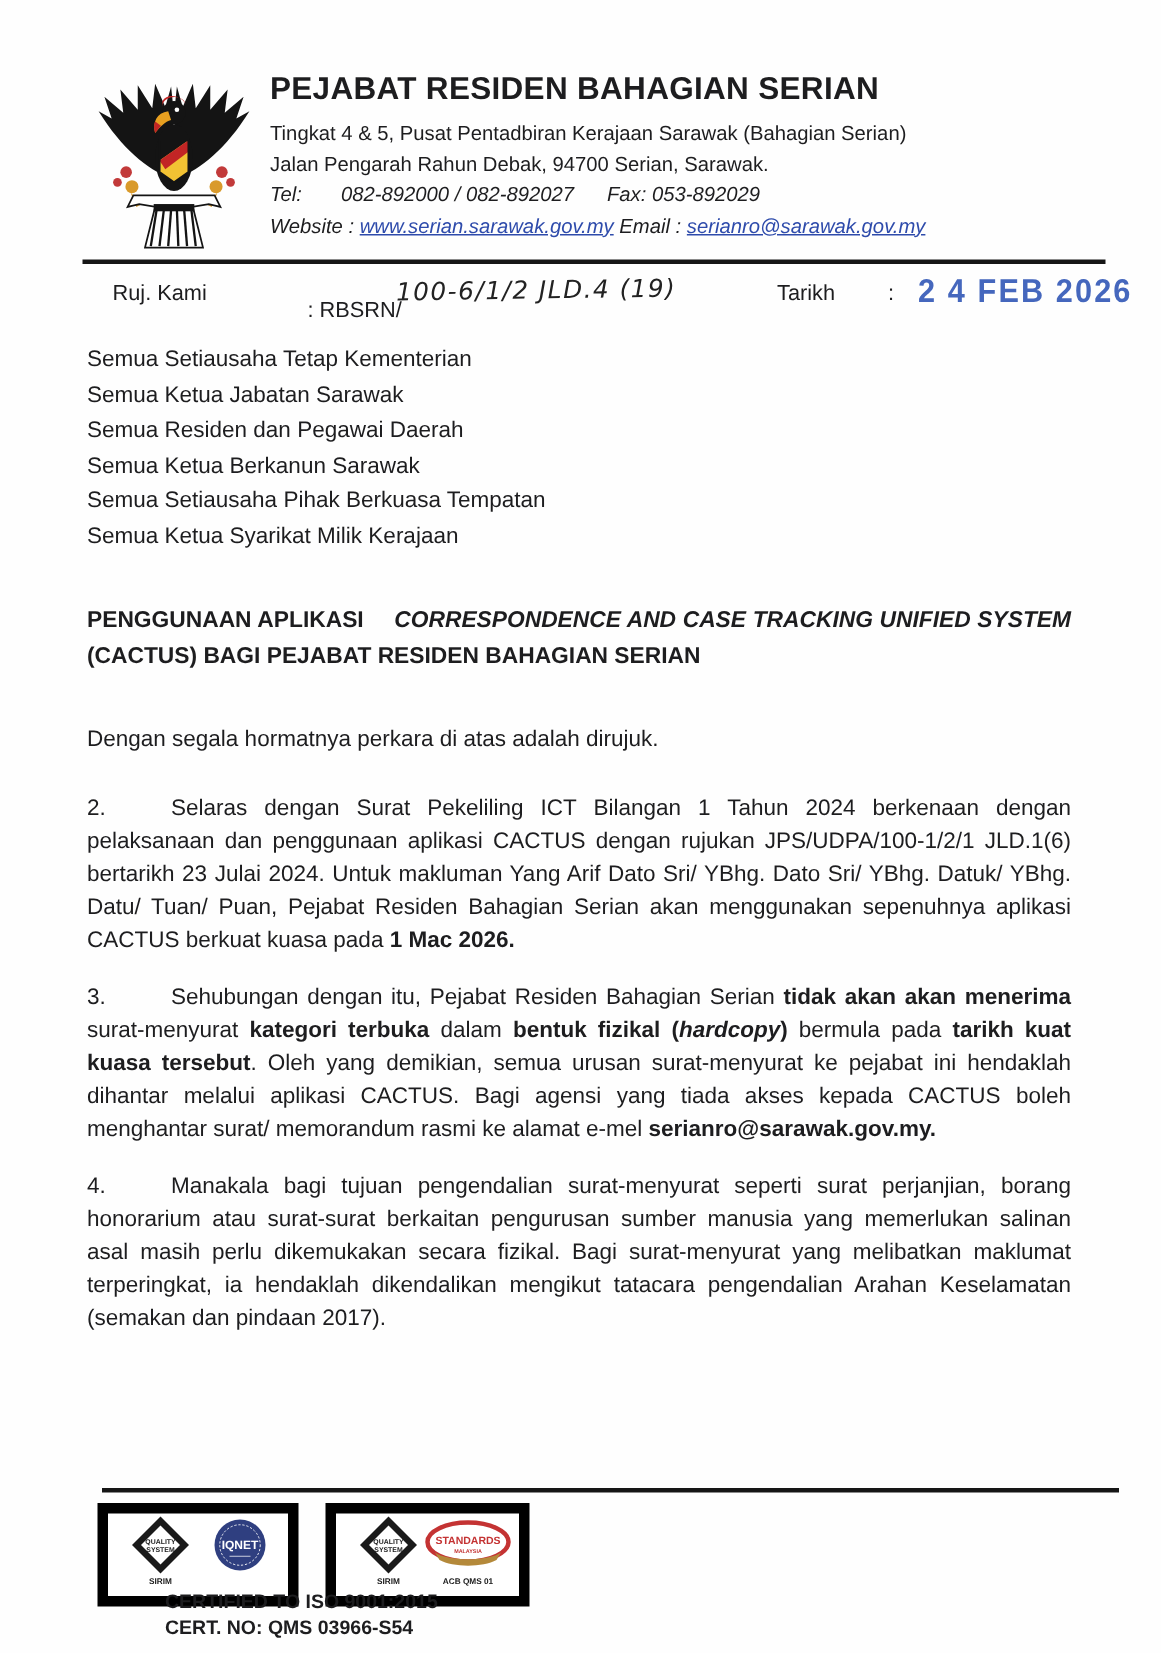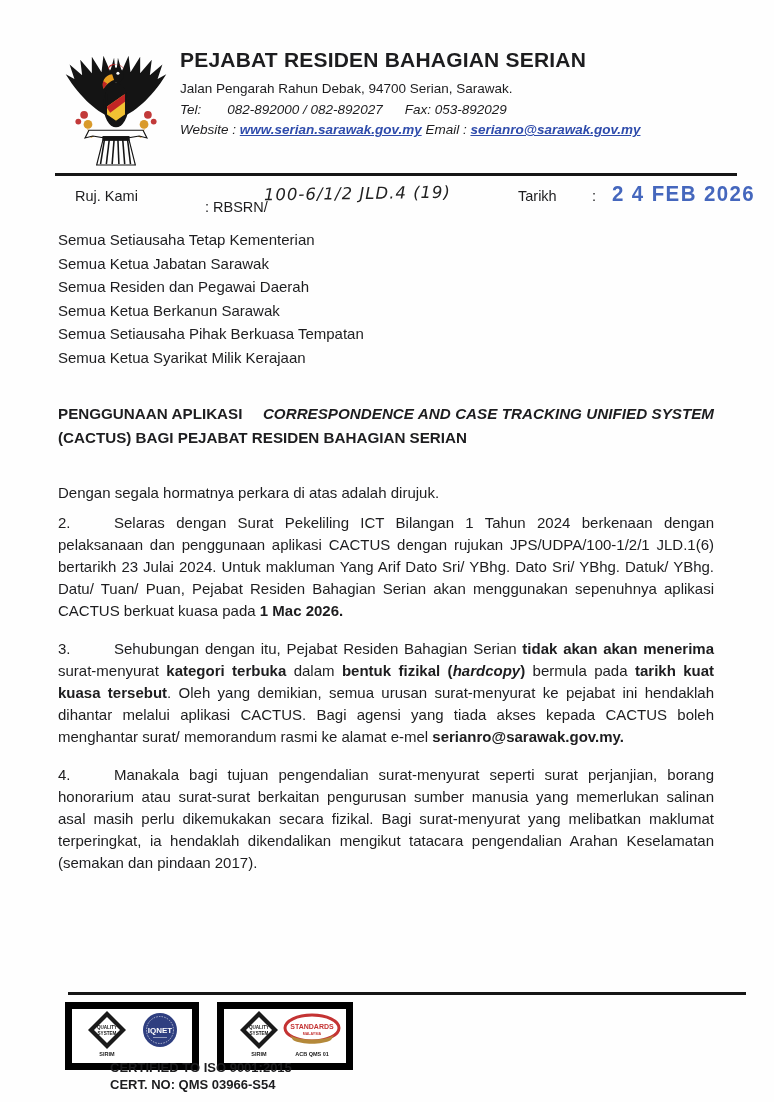--- a/index.html
+++ b/index.html
@@ -9,21 +9,21 @@
     position:relative; width:774px; height:1102px; margin:0 auto;
     background:#fefefe; color:#1d1d1f; overflow:hidden;
   }
   
   .letterhead { position:absolute; top:44px; left:58px; right:40px; height:130px; }
   .crest { position:absolute; left:0; top:0; width:116px; height:128px; }
   .lh-text { position:absolute; left:122px; top:4px; width:540px; }
   .office-name { font-size:21px; font-weight:bold; letter-spacing:0.2px; margin-bottom:7px; }
   .lh-line { font-size:13.5px; line-height:20.5px; }
   .lh-italic { font-style:italic; }
-  .lh-link { color:#2e4bab; text-decoration:underline; font-style:italic;font-weight:bold; }
+  .lh-link { color:#2e4bab; text-decoration:underline; font-style:italic; }
   .tel-gap { display:inline-block; width:26px; }
   .fax-gap { display:inline-block; width:22px; }
   .rule-top { position:absolute; top:173px; left:55px; width:682px; height:3px; background:#161616; }
   .rule-bottom { position:absolute; top:992px; left:68px; width:678px; height:3px; background:#161616; }
   
   .ref-row { position:absolute; top:184px; left:58px; right:40px; height:34px; font-size:14.5px; }
   .ref-label { position:absolute; left:17px; top:4px; }
   .ref-printed { position:absolute; left:147px; top:15px; }
   .handwritten {
     position:absolute; left:206px; top:0px; font-family:"DejaVu Sans", sans-serif;
@@ -38,21 +38,21 @@
     white-space:nowrap; font-family:"Liberation Sans", sans-serif;
   }
   
   .content { position:absolute; top:228px; left:58px; width:656px; font-size:15px; }
   .recipients div { line-height:23.5px; }
   .salutation { margin-top:22px; line-height:22px; }
   .subject { margin-top:33px; font-weight:bold; text-align:justify; line-height:24px; font-size:15.2px; }
   .subject i { font-style:italic;margin-left:16px; }
   .para { text-align:justify; line-height:22px; }
   .p1 { margin-top:32px; text-align:left; }
-  .p2 { margin-top:8px; }
+  .p2 { margin-top:24px; }
   .p3 { margin-top:16px; }
   .p4 { margin-top:16px; }
   .pnum { display:inline-block; width:56px; }
   .b { font-weight:bold; }
   .bi { font-weight:bold; font-style:italic; }
   
   .badges { position:absolute; top:1002px; left:65px; }
   .badge-box { display:inline-block; vertical-align:top; border:7px solid #000000; background:#fff; }
   .badge-box + .badge-box { margin-left:14px; }
   .cert-text { position:absolute; top:1059px; left:110px; font-weight:bold; font-size:13px; line-height:17px; }
@@ -110,20 +110,21 @@
               <line x1="62" y1="98" x2="63" y2="123"></line>
             <line x1="67" y1="98" x2="69" y2="123"></line>
               <line x1="72" y1="98" x2="75" y2="123"></line>
           </g>
           <rect x="46" y="94" width="28" height="5" fill="#141414"></rect>
         </g>
       </svg>
     </div>
     <div class="lh-text">
       <div class="office-name">PEJABAT RESIDEN BAHAGIAN SERIAN</div>
+      <div class="lh-line">Tingkat 4 &amp; 5, Pusat Pentadbiran Kerajaan Sarawak (Bahagian Serian)</div>
       <div class="lh-line">Jalan Pengarah Rahun Debak, 94700 Serian, Sarawak.</div>
       <div class="lh-line lh-italic">
         <span>Tel:</span><span class="tel-gap"></span><span>082-892000 / 082-892027</span><span class="fax-gap"></span><span>Fax:</span>
         <span>053-892029</span>
       </div>
       <div class="lh-line lh-italic">
         <span>Website :</span>
         <span class="lh-link">www.serian.sarawak.gov.my</span>
         <span>Email :</span>
         <span class="lh-link">serianro@sarawak.gov.my</span>

